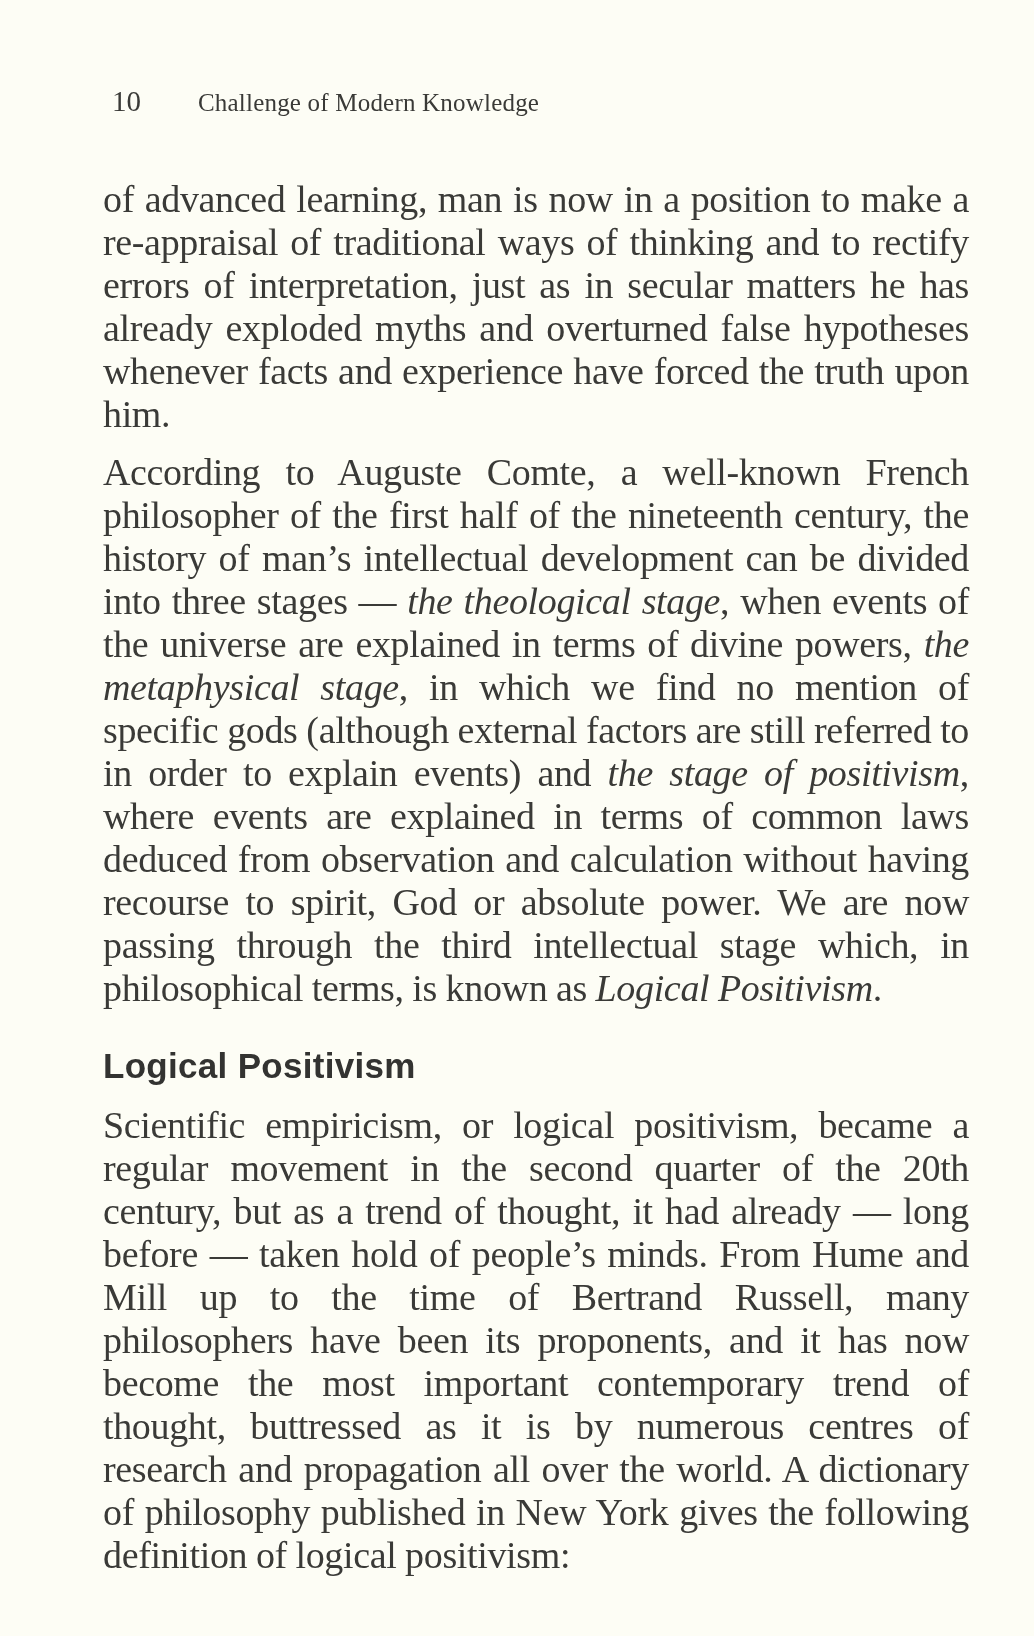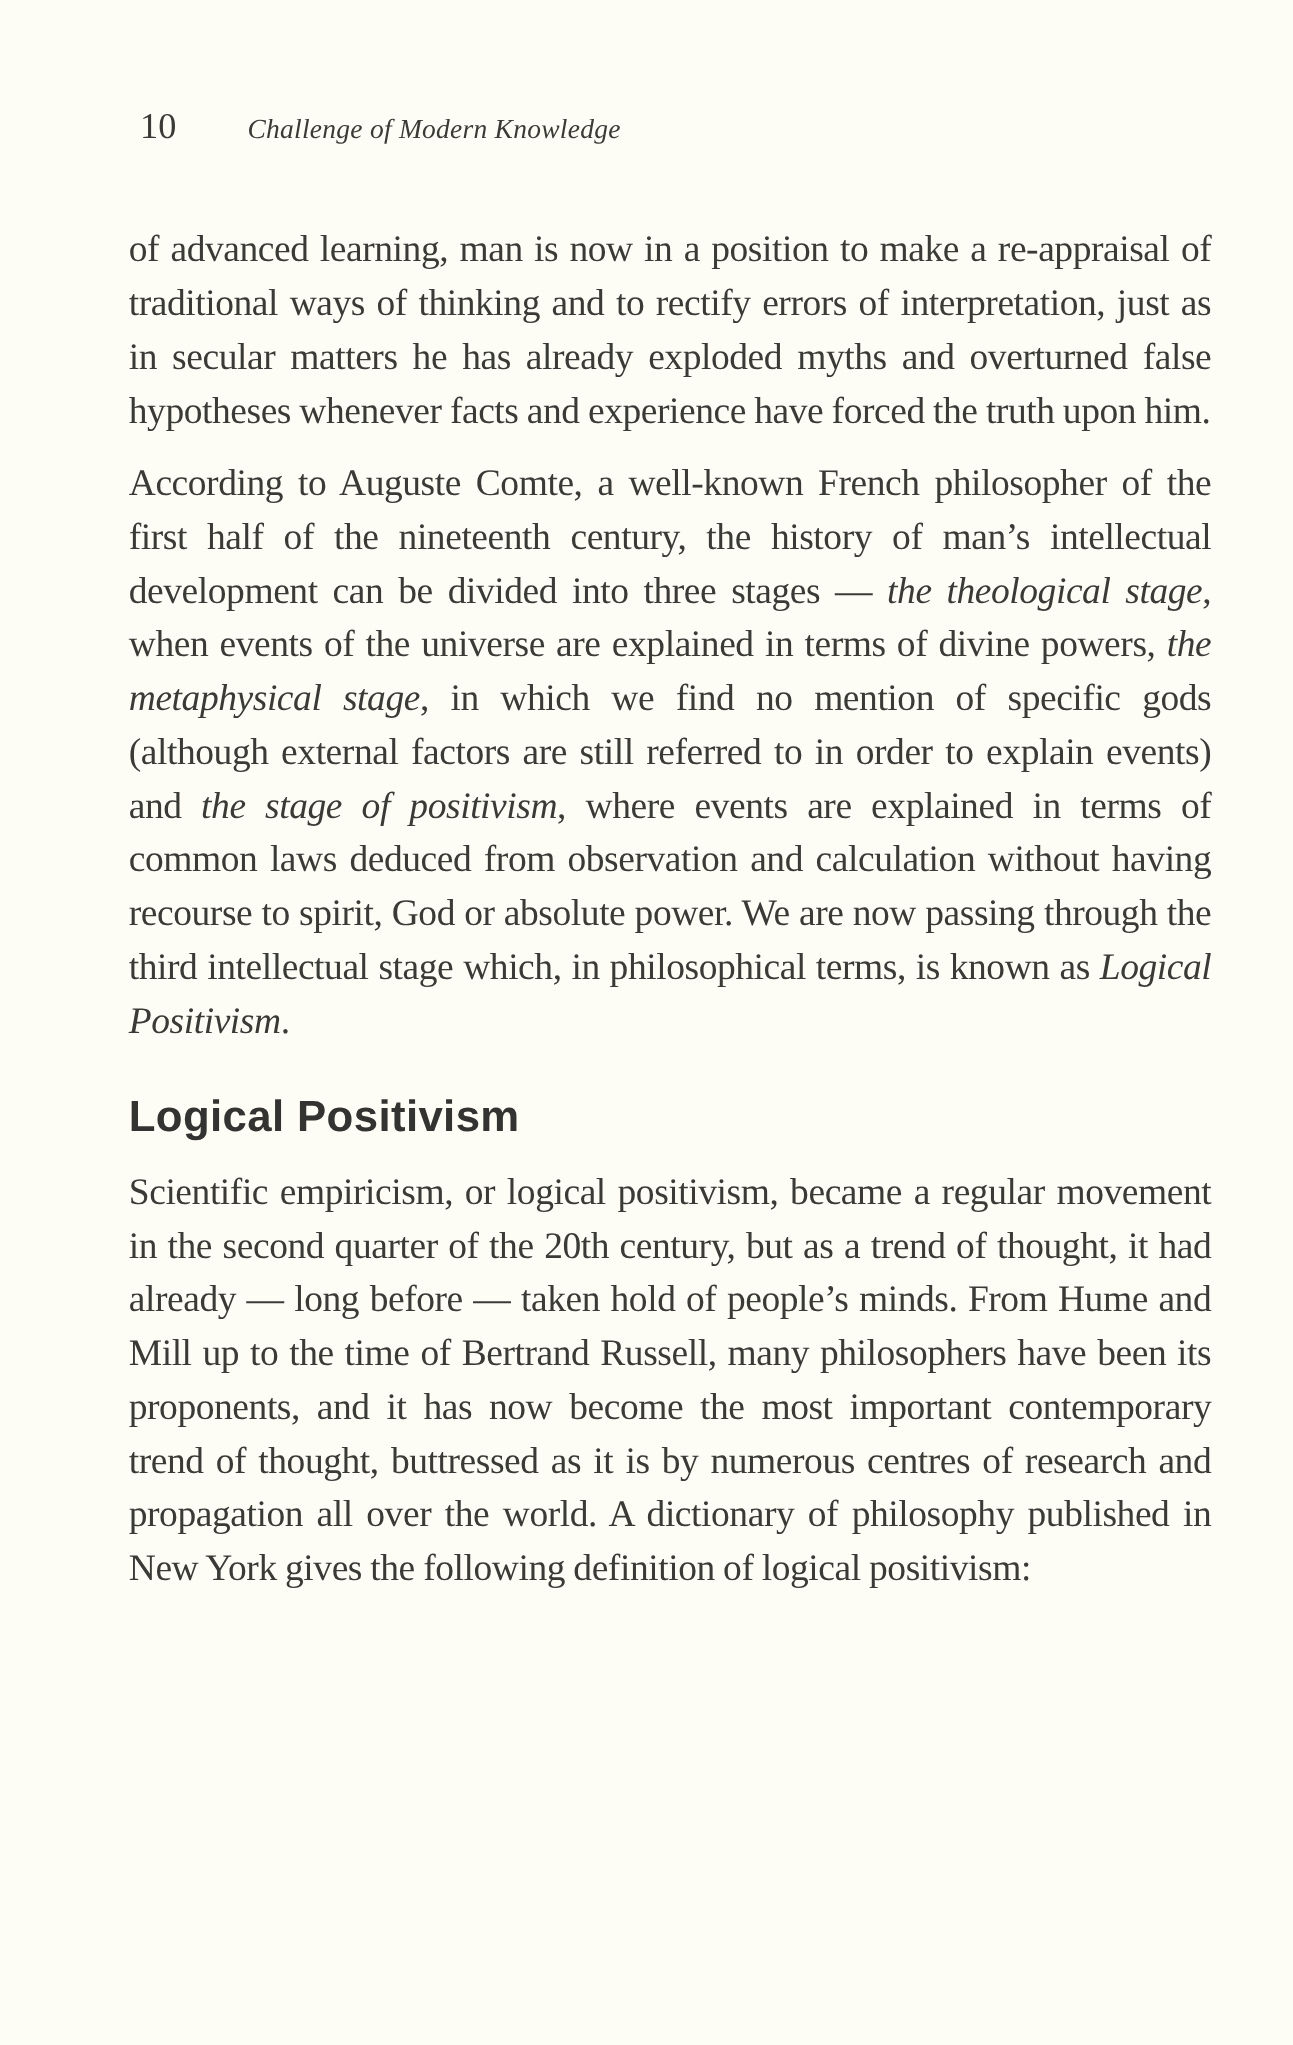--- a/index.html
+++ b/index.html
@@ -10,27 +10,27 @@
     font-family: "Liberation Serif", "DejaVu Serif", serif;
     position: relative;
     overflow: hidden;
   }
   .running-head {
     position: absolute; left: 112px; top: 84px;
     font-size: 29px; line-height: 34px;
     white-space: nowrap;
   }
   .running-head .pgnum { display: inline-block; width: 86px; }
-  .running-head .title { font-style: italic; font-size: 22px; letter-spacing: 0.2px; }
+  .running-head .title { font-size: 25px; letter-spacing: 0.2px; }
   .content {
     position: absolute; left: 103px; width: 866px; top: 178px;
   }
   p.body {
     margin: 0 0 15px 0;
-    font-size: 30px; line-height: 43px;
+    font-size: 38px; line-height: 43px;
     text-align: justify;
     text-align-last: left;
     letter-spacing: -0.35px;
     word-spacing: -0.5px;
   }
   em { }
   h2.section {
     margin: 34px 0 16px 0;
     font-family: "Liberation Sans", "DejaVu Sans", sans-serif;
     font-weight: bold;

